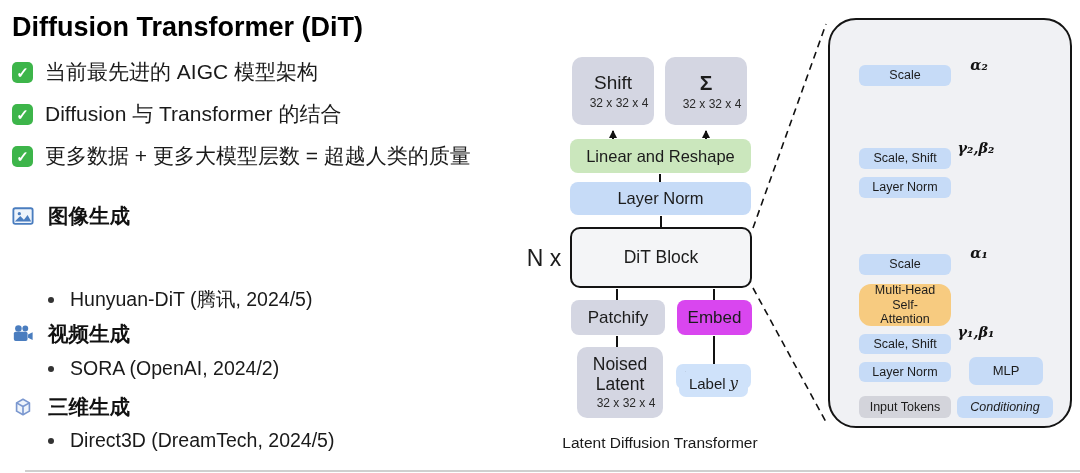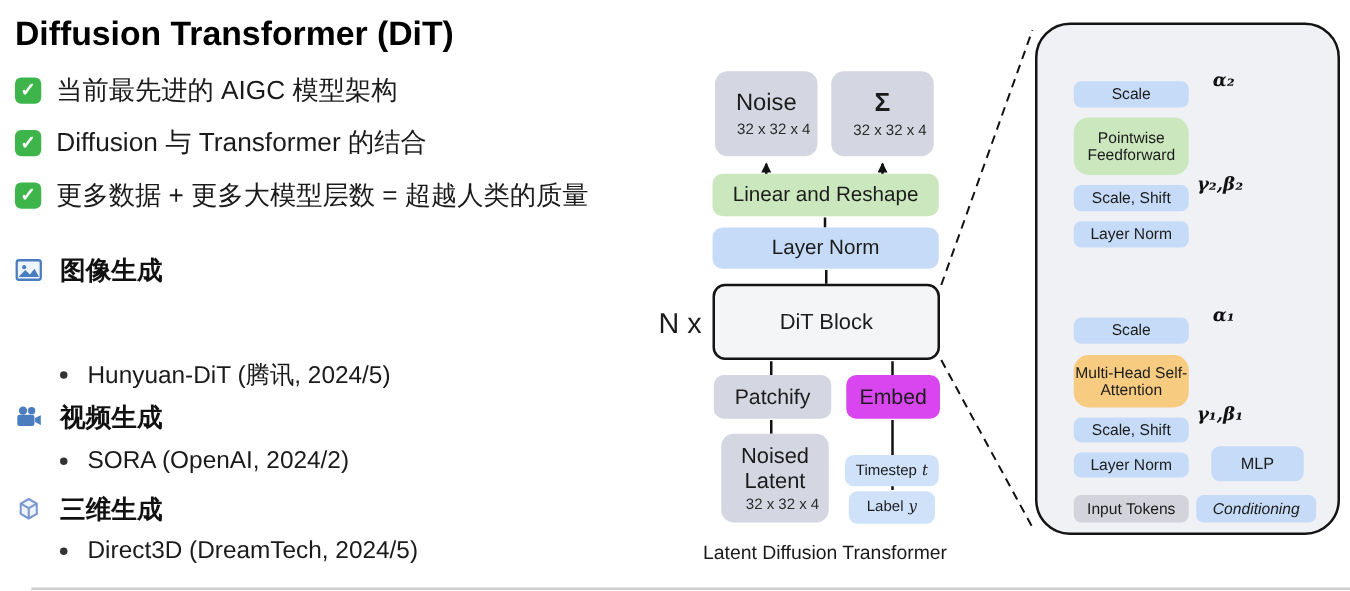--- a/index.html
+++ b/index.html
@@ -141,21 +141,21 @@
       <circle cx="905" cy="230" r="9" fill="#fdfdfd" stroke="#111" stroke-width="2"></circle>
       <path d="M899.5 230 H910.5 M905 224.5 V235.5" stroke="#111" stroke-width="1.8" fill="none"></path>
     </g>
   </svg>
 
   <div class="bx" style="left:522px;top:243px;width:44px;height:30px;font-size:23px;">
       <span>N x</span>
     </div>
 
   <div class="bx" style="left:572px;top:57px;width:82px;height:68px;background:#d4d6e2;border-radius:10px;font-size:19px;">
-    <span>Noise</span>
+    <span>Shift</span>
     <span class="dims">32 x 32 x 4</span>
   </div>
   <div class="bx" style="left:665px;top:57px;width:82px;height:68px;background:#d4d6e2;border-radius:10px;font-size:21px;font-weight:600;">
     <span>Σ</span>
     <span class="dims" style="font-weight:400">32 x 32 x 4</span>
   </div>
 
   <div class="bx" style="left:570px;top:139px;width:181px;height:34px;background:#cbe7bd;border-radius:8px;font-size:16.5px;">
       <span>Linear and Reshape</span>
     </div>
@@ -178,50 +178,47 @@
 
   <div class="bx" style="left:577px;top:347px;width:86px;height:71px;background:#d4d6e2;border-radius:10px;font-size:17.5px;">
     <span>Noised Latent</span>
     <span class="dims">32 x 32 x 4</span>
   </div>
 
   <div class="bx" style="left:676px;top:364px;width:75px;height:25px;background:#cfe2fa;border-radius:7px;font-size:12px;flex-direction:row;">
     <span>Timestep</span>
       <span class="var">t</span>
   </div>
-  <div class="bx" style="left:679px;top:393px;width:69px;height:26px;background:#cfe2fa;border-radius:7px;font-size:12px;flex-direction:row;">
+  <div class="bx" style="left:679px;top:371px;width:69px;height:26px;background:#cfe2fa;border-radius:7px;font-size:15px;flex-direction:row;">
     <span>Label</span>
       <span class="var">y</span>
   </div>
 
   <div class="caption" style="left:540px;top:434px;width:240px;">Latent Diffusion Transformer</div>
 
   <div class="panel"></div>
 
   <div class="bx" style="left:859px;top:65px;width:92px;height:21px;background:#c6dbf7;border-radius:6px;font-size:12.5px;">
       <span>Scale</span>
     </div>
 
-  <div class="bx" style="left:859px;top:94px;width:92px;height:46px;background:#cbe7bd;border-radius:12px;font-size:12.5px;padding:0 10px;">
-      <span>Pointwise Feedforward</span>
-    </div>
 
   <div class="bx" style="left:859px;top:148px;width:92px;height:21px;background:#c6dbf7;border-radius:6px;font-size:12.5px;">
       <span>Scale, Shift</span>
     </div>
 
   <div class="bx" style="left:859px;top:177px;width:92px;height:21px;background:#c6dbf7;border-radius:6px;font-size:12.5px;">
       <span>Layer Norm</span>
     </div>
 
   <div class="bx" style="left:859px;top:254px;width:92px;height:21px;background:#c6dbf7;border-radius:6px;font-size:12.5px;">
       <span>Scale</span>
     </div>
 
-  <div class="bx" style="left:859px;top:284px;width:92px;height:42px;background:#f7cb80;border-radius:12px;font-size:12.5px;padding:0 0;">
+  <div class="bx" style="left:859px;top:284px;width:92px;height:42px;background:#f7cb80;border-radius:12px;font-size:12.5px;padding:0 15px;">
       <span>Multi-Head Self-Attention</span>
     </div>
 
   <div class="bx" style="left:859px;top:334px;width:92px;height:20px;background:#c6dbf7;border-radius:6px;font-size:12.5px;">
       <span>Scale, Shift</span>
     </div>
 
   <div class="bx" style="left:859px;top:362px;width:92px;height:20px;background:#c6dbf7;border-radius:6px;font-size:12.5px;">
       <span>Layer Norm</span>
     </div>

